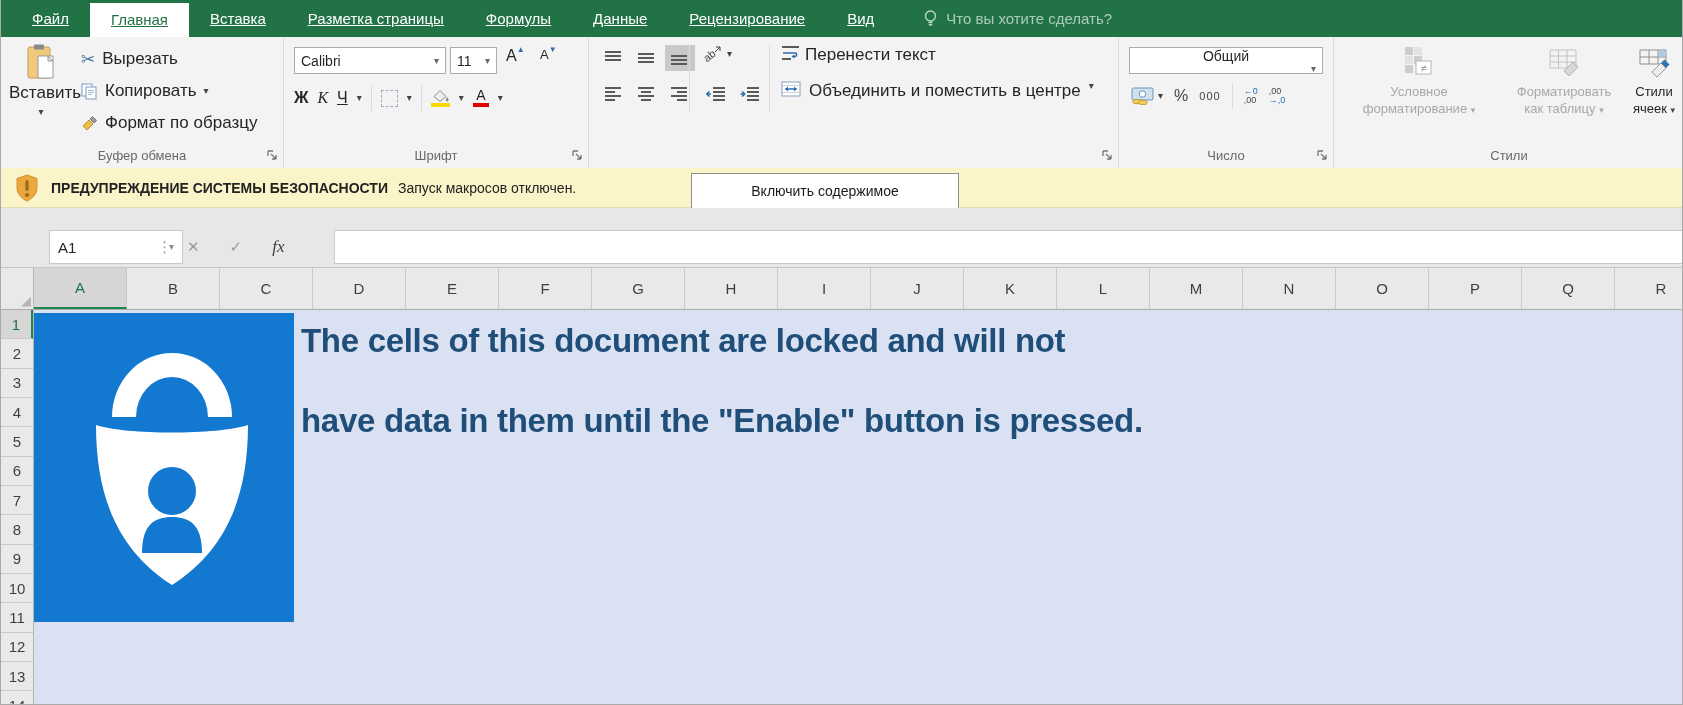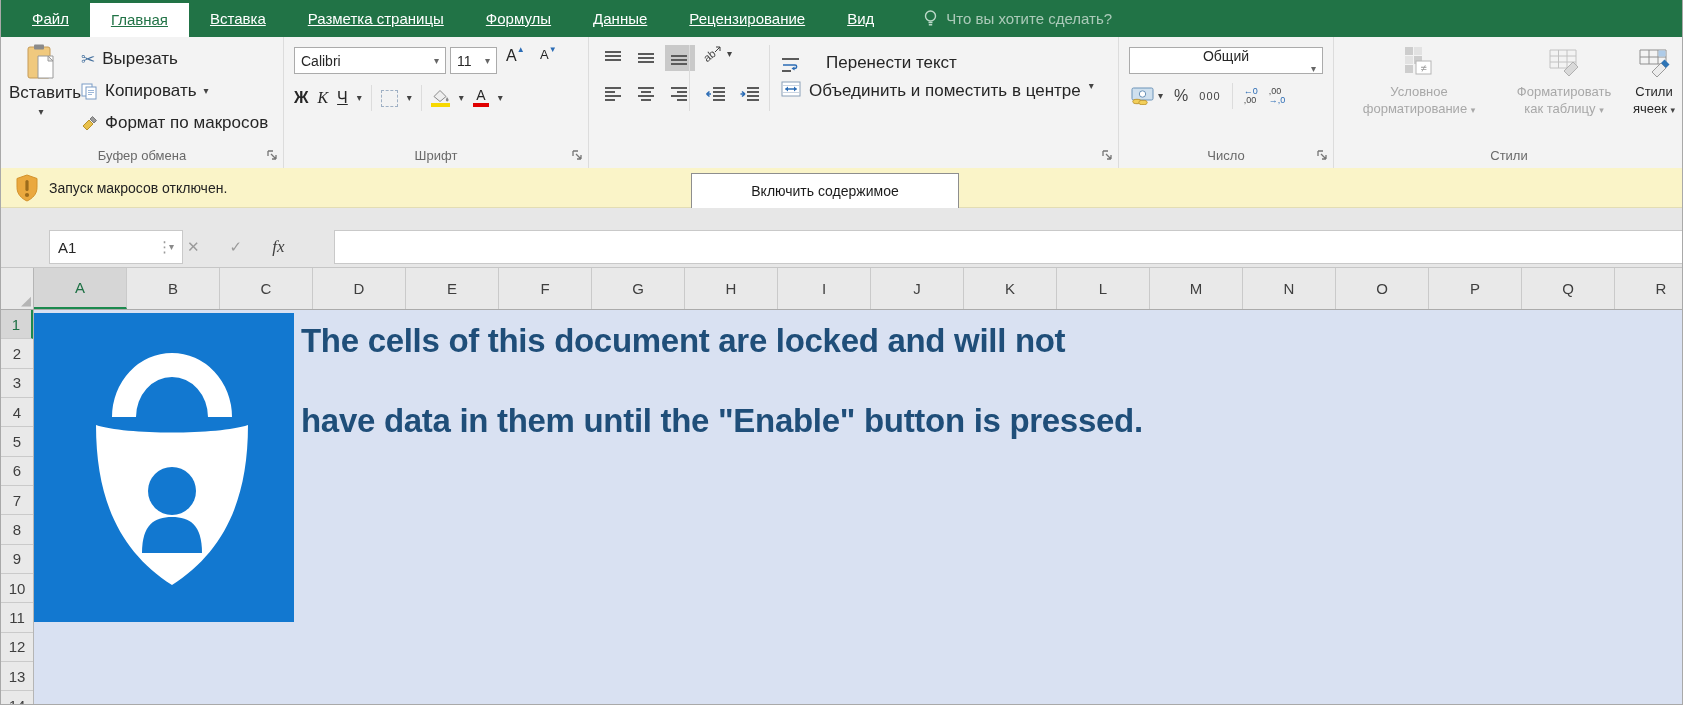--- a/index.html
+++ b/index.html
@@ -35,21 +35,21 @@
   .colorbar{height:4px;margin-top:1px;}
   .growA{position:absolute;top:10px;display:flex;align-items:flex-start;font-size:16px;color:#262626;}
   .growA .mini{font-size:8px;color:#2b6cb5;margin-top:-2px;}
   
   .icon-btn{width:30px;height:26px;display:flex;align-items:center;justify-content:center;}
   .icon-btn.sel{background:#c9c9c9;}
   .va-row{position:absolute;left:10px;top:8px;display:flex;gap:3px;}
   .ha-row{position:absolute;left:10px;top:44px;display:flex;gap:3px;}
   .indent-row{position:absolute;left:112px;top:44px;display:flex;gap:4px;}
   .orient{position:absolute;left:114px;top:8px;display:flex;align-items:center;gap:4px;}
-  .wrap-row{position:absolute;left:192px;top:8px;display:flex;align-items:flex-end;gap:25px;height:28px;}
+  .wrap-row{position:absolute;left:192px;top:8px;display:flex;align-items:flex-start;gap:4px;height:28px;}
   .merge-row{position:absolute;left:192px;top:44px;display:flex;gap:8px;height:28px;}
   .vsep-tall{position:absolute;top:8px;height:66px;width:1px;background:#dcdcdc;}
   
   .num-row2{position:absolute;left:12px;top:44px;display:flex;align-items:center;gap:11px;height:30px;}
   .decimal{display:flex;flex-direction:column;line-height:9px;font-size:9px;color:#444;text-align:left;}
   .decimal .blue{color:#2b6cb5;}
   
   .style-btn{position:absolute;top:8px;text-align:center;font-size:13px;line-height:17px;}
   .style-btn svg{margin:0 auto 4px auto;}
   .style-btn .caret{font-size:9px;}
@@ -141,21 +141,21 @@
           <path d="M7 7.5h6M7 9.5h6M7 11.5h4" stroke="#9db7d8"></path>
         </svg>
         <span class="rlabel">Копировать</span>
         <span class="caret">▾</span>
       </div>
       <div class="clip-row" style="top:72px;">
         <svg width="17" height="17" viewBox="0 0 17 17">
           <path d="M2 11l6-6 4 4-6 6z" fill="#e8c04a" stroke="#b8902a"></path>
           <path d="M9 4l2.5-2.5 4 4L13 8z" fill="#9a9a9a" stroke="#7a7a7a"></path>
         </svg>
-        <span class="rlabel">Формат по макросов</span>
+        <span class="rlabel">Формат по образцу</span>
       </div>
       <div class="glabel">Буфер обмена</div>
       <svg class="glauncher" viewBox="0 0 12 12">
         <path d="M2 2h5M2 2v5" stroke="#767676" stroke-width="1.3" fill="none"></path>
         <path d="M5 5l5 5M10 10V6M10 10H6" stroke="#767676" stroke-width="1.3" fill="none"></path>
       </svg>
     </div>
 
     <div class="rgroup" style="left:283px;width:305px;">
       <div class="combo" style="left:10px;top:10px;width:152px;height:27px;">
@@ -380,20 +380,21 @@
       <div class="glabel">Стили</div>
     </div>
   </div>
 
   <div class="warnbar">
     <svg class="warn-shield" width="24" height="28" viewBox="0 0 24 28">
       <path d="M12 1l10 3.5v9c0 6.5-4.5 11-10 13.5C6.5 24.5 2 20 2 13.5v-9z" fill="#eaa83e" stroke="#d3922c"></path>
       <rect x="10.4" y="6" width="3.2" height="11" rx="1.6" fill="#9c6b1b"></rect>
       <circle cx="12" cy="21" r="2.1" fill="#9c6b1b"></circle>
     </svg>
+    <span class="warn-title">ПРЕДУПРЕЖДЕНИЕ СИСТЕМЫ БЕЗОПАСНОСТИ</span>
     <span class="warn-msg">Запуск макросов отключен.</span>
     <div class="warn-btn">Включить содержимое</div>
   </div>
 
   <div class="fbar">
     <div class="namebox">
       <span>A1</span>
       <span class="caret">▾</span>
     </div>
     <div class="fdots">⋮</div>

